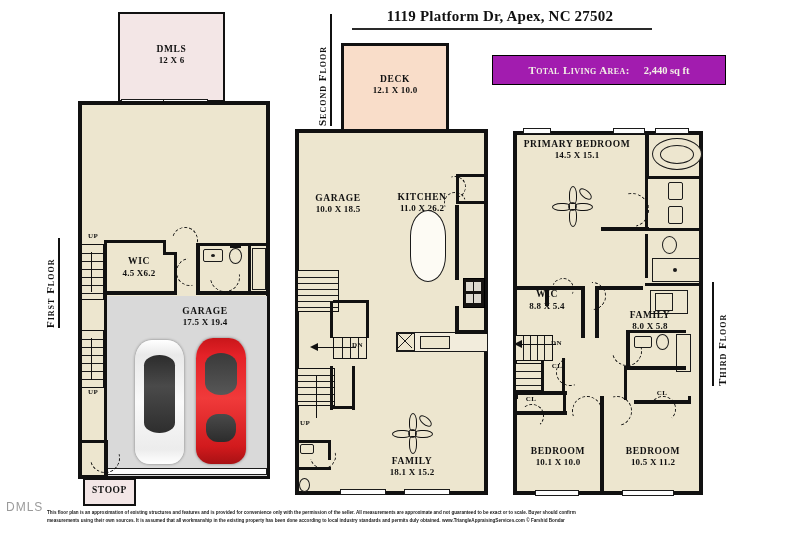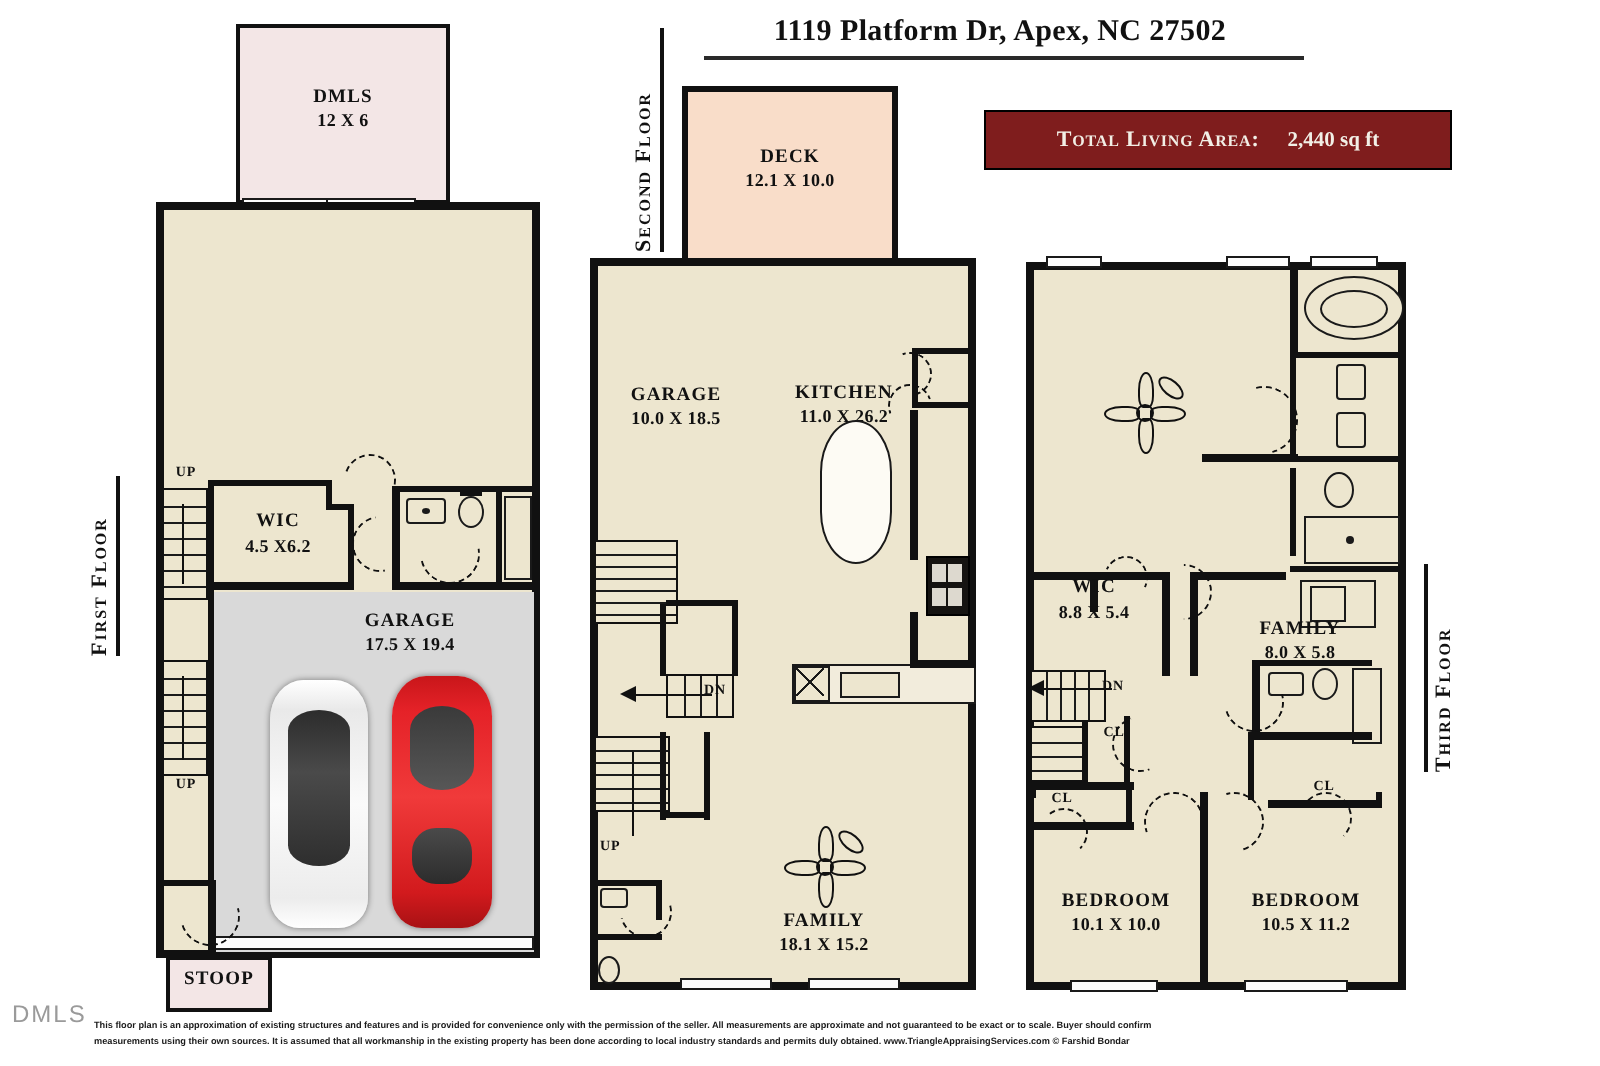--- a/index.html
+++ b/index.html
@@ -16,21 +16,21 @@
   .lbl-name{font-size:9.5px;letter-spacing:.6px;}
   .lbl-dim{font-size:9px;}
   .tiny{font-size:7px;font-weight:bold;letter-spacing:.4px;}
 
   
   #title{position:absolute;left:330px;top:8px;width:340px;text-align:center;
          font-size:15px;font-weight:bold;letter-spacing:.2px;}
   #title-rule{position:absolute;left:352px;top:28px;width:300px;height:2px;
               background:#2a2a2a;}
   #tla{position:absolute;left:492px;top:55px;width:232px;height:28px;
-       background:#7f1d1d;border:1px solid #000;display:flex;align-items:center;
+       background:#a21caf;border:1px solid #000;display:flex;align-items:center;
        justify-content:center;gap:14px;}
   #tla .k{color:#f2efe6;font-size:11px;font-weight:bold;letter-spacing:.4px;
           font-variant:small-caps;}
   #tla .v{color:#f2efe6;font-size:10.5px;font-weight:bold;}
 
   
   .vtag{position:absolute;writing-mode:vertical-rl;transform:rotate(180deg);
         font-size:11px;font-weight:bold;letter-spacing:1px;
         font-variant:small-caps;border-left:2px solid #111;padding-left:2px;}
 
@@ -264,20 +264,24 @@
 
   <div class="win" style="left:340px;top:489px;width:46px;height:6px;"></div>
   <div class="win" style="left:404px;top:489px;width:46px;height:6px;"></div>
 
   <div class="ow" style="left:513px;top:131px;width:190px;height:364px;"></div>
 
   <div class="win" style="left:523px;top:128px;width:28px;height:6px;"></div>
   <div class="win" style="left:613px;top:128px;width:32px;height:6px;"></div>
   <div class="win" style="left:655px;top:128px;width:34px;height:6px;"></div>
 
+  <div class="label" style="left:516px;top:139px;width:122px;">
+    <div class="lbl-name">PRIMARY BEDROOM</div>
+    <div class="lbl-dim">14.5 X 15.1</div>
+  </div>
   <div class="fanwrap" style="left:554px;top:188px;width:34px;height:34px;">
     <div class="abs" style="left:14px;top:14px;width:7px;height:7px;border:1.4px solid #111;border-radius:50%;background:#ede6cf;"></div>
     <div class="abs" style="left:15px;top:-2px;width:6px;height:16px;border:1.4px solid #111;border-radius:60% 60% 40% 40%;"></div>
     <div class="abs" style="left:15px;top:21px;width:6px;height:16px;border:1.4px solid #111;border-radius:40% 40% 60% 60%;"></div>
     <div class="abs" style="left:-2px;top:15px;width:16px;height:6px;border:1.4px solid #111;border-radius:60% 40% 40% 60%;"></div>
     <div class="abs" style="left:21px;top:15px;width:16px;height:6px;border:1.4px solid #111;border-radius:40% 60% 60% 40%;"></div>
     <div class="abs" style="left:24px;top:2px;width:13px;height:6px;border:1.4px solid #111;border-radius:50%;transform:rotate(40deg);"></div>
   </div>
 
   <div class="wall" style="left:645px;top:133px;width:4px;height:45px;"></div>

